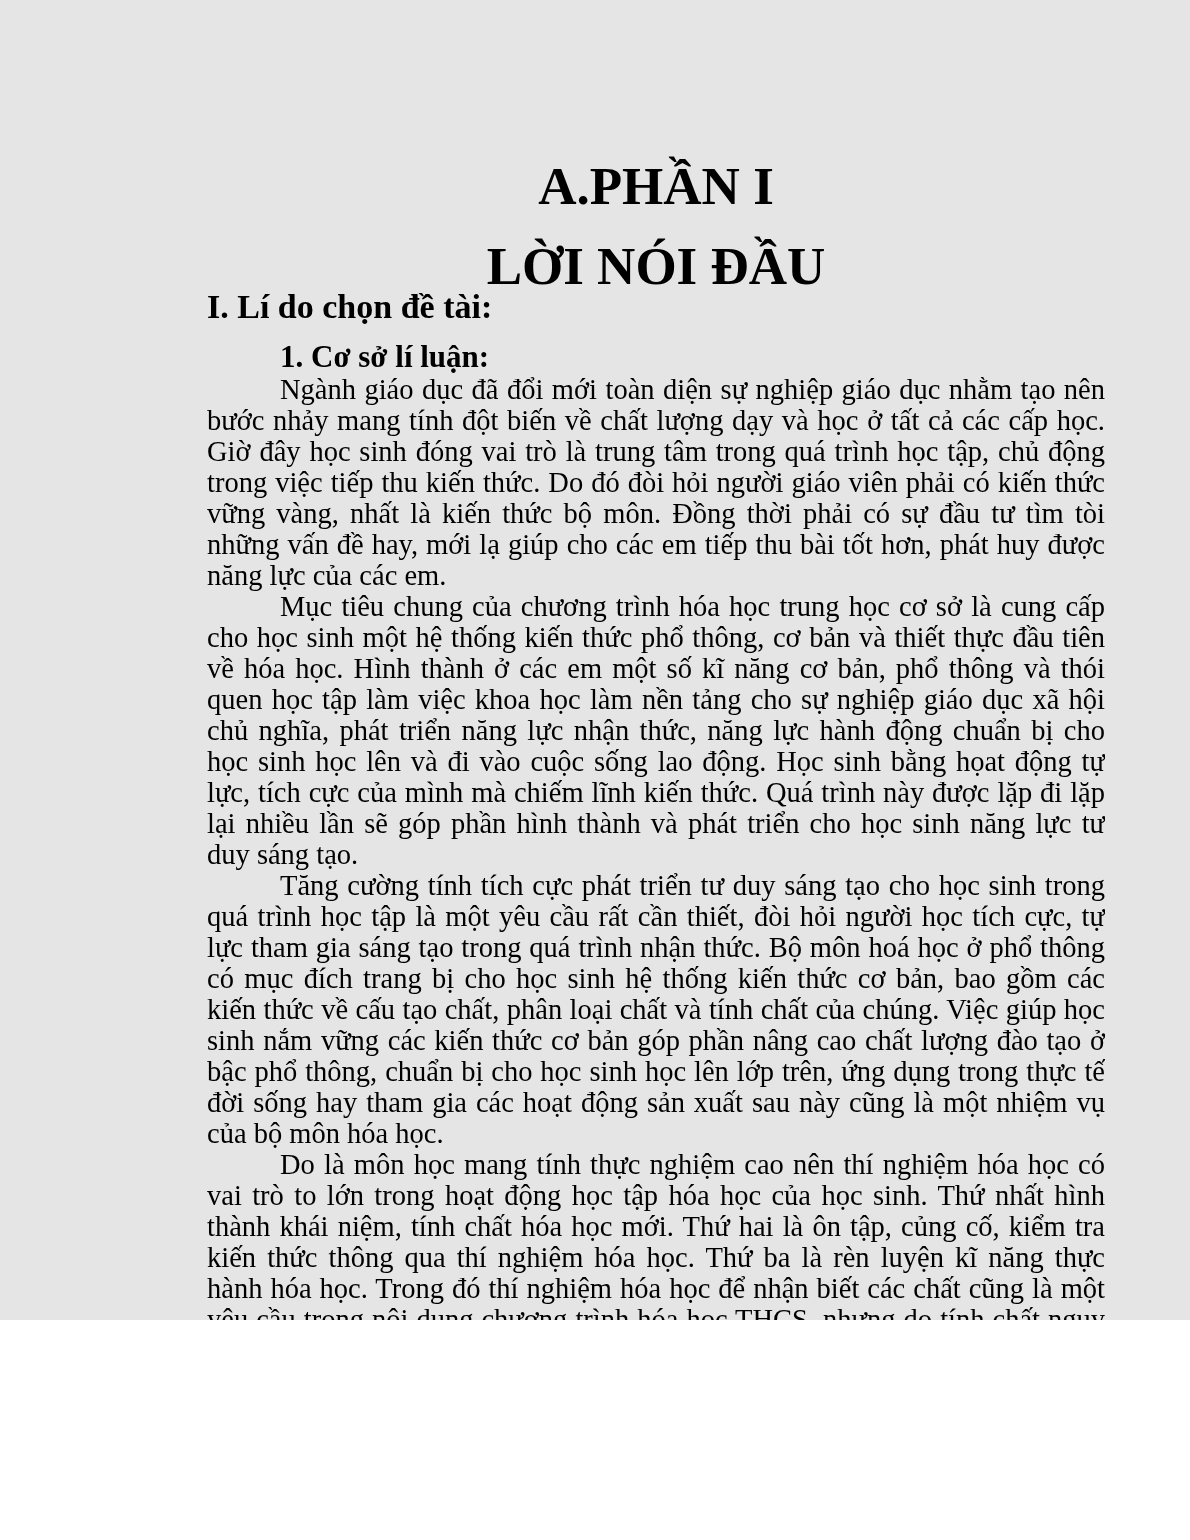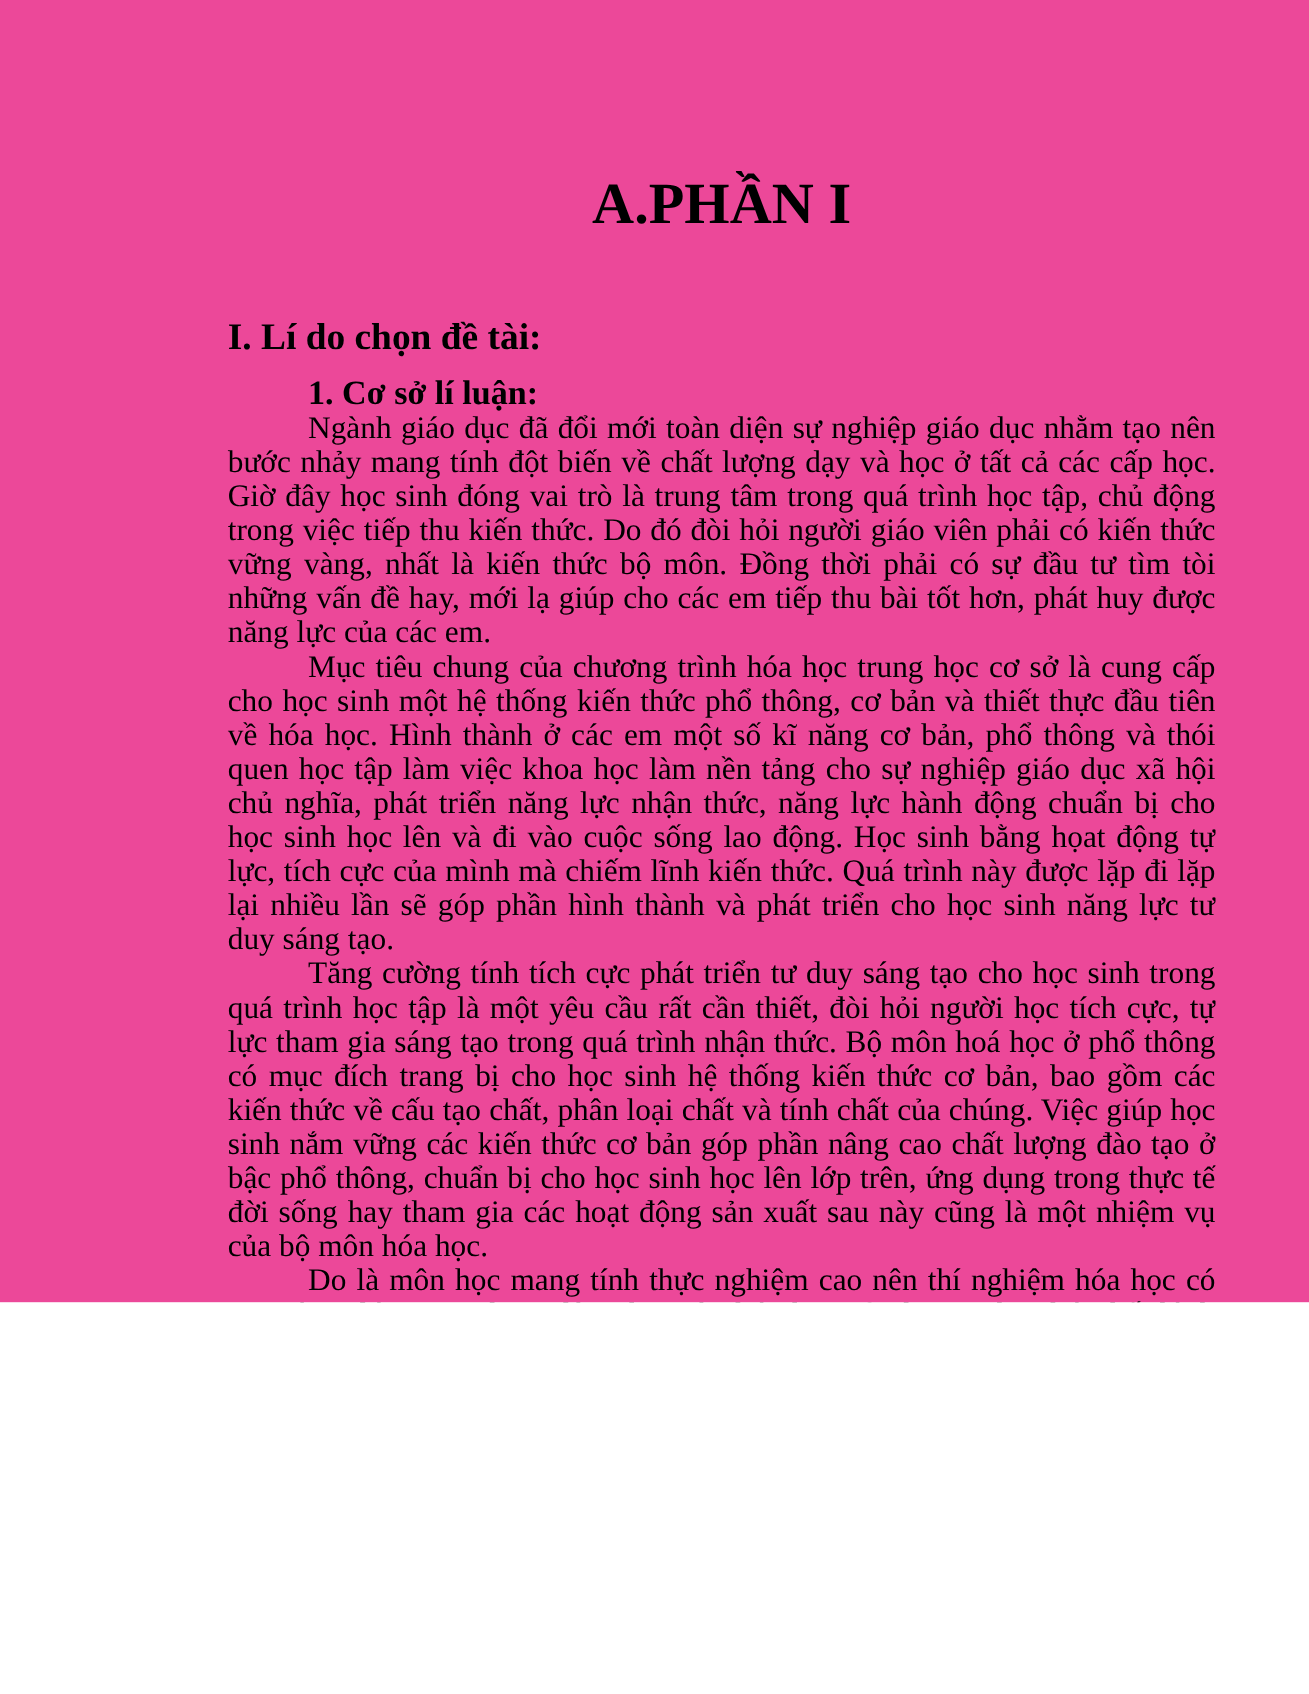--- a/index.html
+++ b/index.html
@@ -3,22 +3,22 @@
 <meta charset="utf-8">
 <style>
   html, body {
     margin: 0;
     padding: 0;
     background: #ffffff;
   }
   .page {
     position: relative;
     width: 1190px;
-    height: 1184px;
-    background: #ec4899;
+    height: 1320px;
+    background: #e5e5e5;
     color: #000000;
     font-family: "Liberation Serif", serif;
     overflow: hidden;
   }
   .title-block {
     position: absolute;
     left: 207px;
     top: 146px;
     width: 898px;
     text-align: center;
@@ -73,20 +73,21 @@
     line-height: 32px;
   }
 </style>
 </head>
 <body>
 
 <div class="page">
 
   <div class="title-block">
     <div class="title-line">A.PHẦN I</div>
+    <div class="title-line">LỜI NÓI ĐẦU</div>
   </div>
 
   <div class="section-heading">I. Lí do chọn đề tài:</div>
 
   <div class="subsection-heading">1. Cơ sở lí luận:</div>
 
   <div class="body-text">
     <p>Ngành giáo dục đã đổi mới toàn diện sự nghiệp giáo dục nhằm tạo nên bước nhảy mang tính đột biến về chất lượng dạy và học ở tất cả các cấp học. Giờ đây học sinh đóng vai trò là trung tâm trong quá trình học tập, chủ động trong việc tiếp thu kiến thức. Do đó đòi hỏi người giáo viên phải có kiến thức vững vàng, nhất là kiến thức bộ môn. Đồng thời phải có sự đầu tư tìm tòi những vấn đề hay, mới lạ giúp cho các em tiếp thu bài tốt hơn, phát huy được năng lực của các em.</p>
     <p>Mục tiêu chung của chương trình hóa học trung học cơ sở là cung cấp cho học sinh một hệ thống kiến thức phổ thông, cơ bản và thiết thực đầu tiên về hóa học. Hình thành ở các em một số kĩ năng cơ bản, phổ thông và thói quen học tập làm việc khoa học làm nền tảng cho sự nghiệp giáo dục xã hội chủ nghĩa, phát triển năng lực nhận thức, năng lực hành động chuẩn bị cho học sinh học lên và đi vào cuộc sống lao động. Học sinh bằng họat động tự lực, tích cực của mình mà chiếm lĩnh kiến thức. Quá trình này được lặp đi lặp lại nhiều lần sẽ góp phần hình thành và phát triển cho học sinh năng lực tư duy sáng tạo.</p>
     <p>Tăng cường tính tích cực phát triển tư duy sáng tạo cho học sinh trong quá trình học tập là một yêu cầu rất cần thiết, đòi hỏi người học tích cực, tự lực tham gia sáng tạo trong quá trình nhận thức. Bộ môn hoá học ở phổ thông có mục đích trang bị cho học sinh hệ thống kiến thức cơ bản, bao gồm các kiến thức về cấu tạo chất, phân loại chất và tính chất của chúng. Việc giúp học sinh nắm vững các kiến thức cơ bản góp phần nâng cao chất lượng đào tạo ở bậc phổ thông, chuẩn bị cho học sinh học lên lớp trên, ứng dụng trong thực tế đời sống hay tham gia các hoạt động sản xuất sau này cũng là một nhiệm vụ của bộ môn hóa học.</p>

